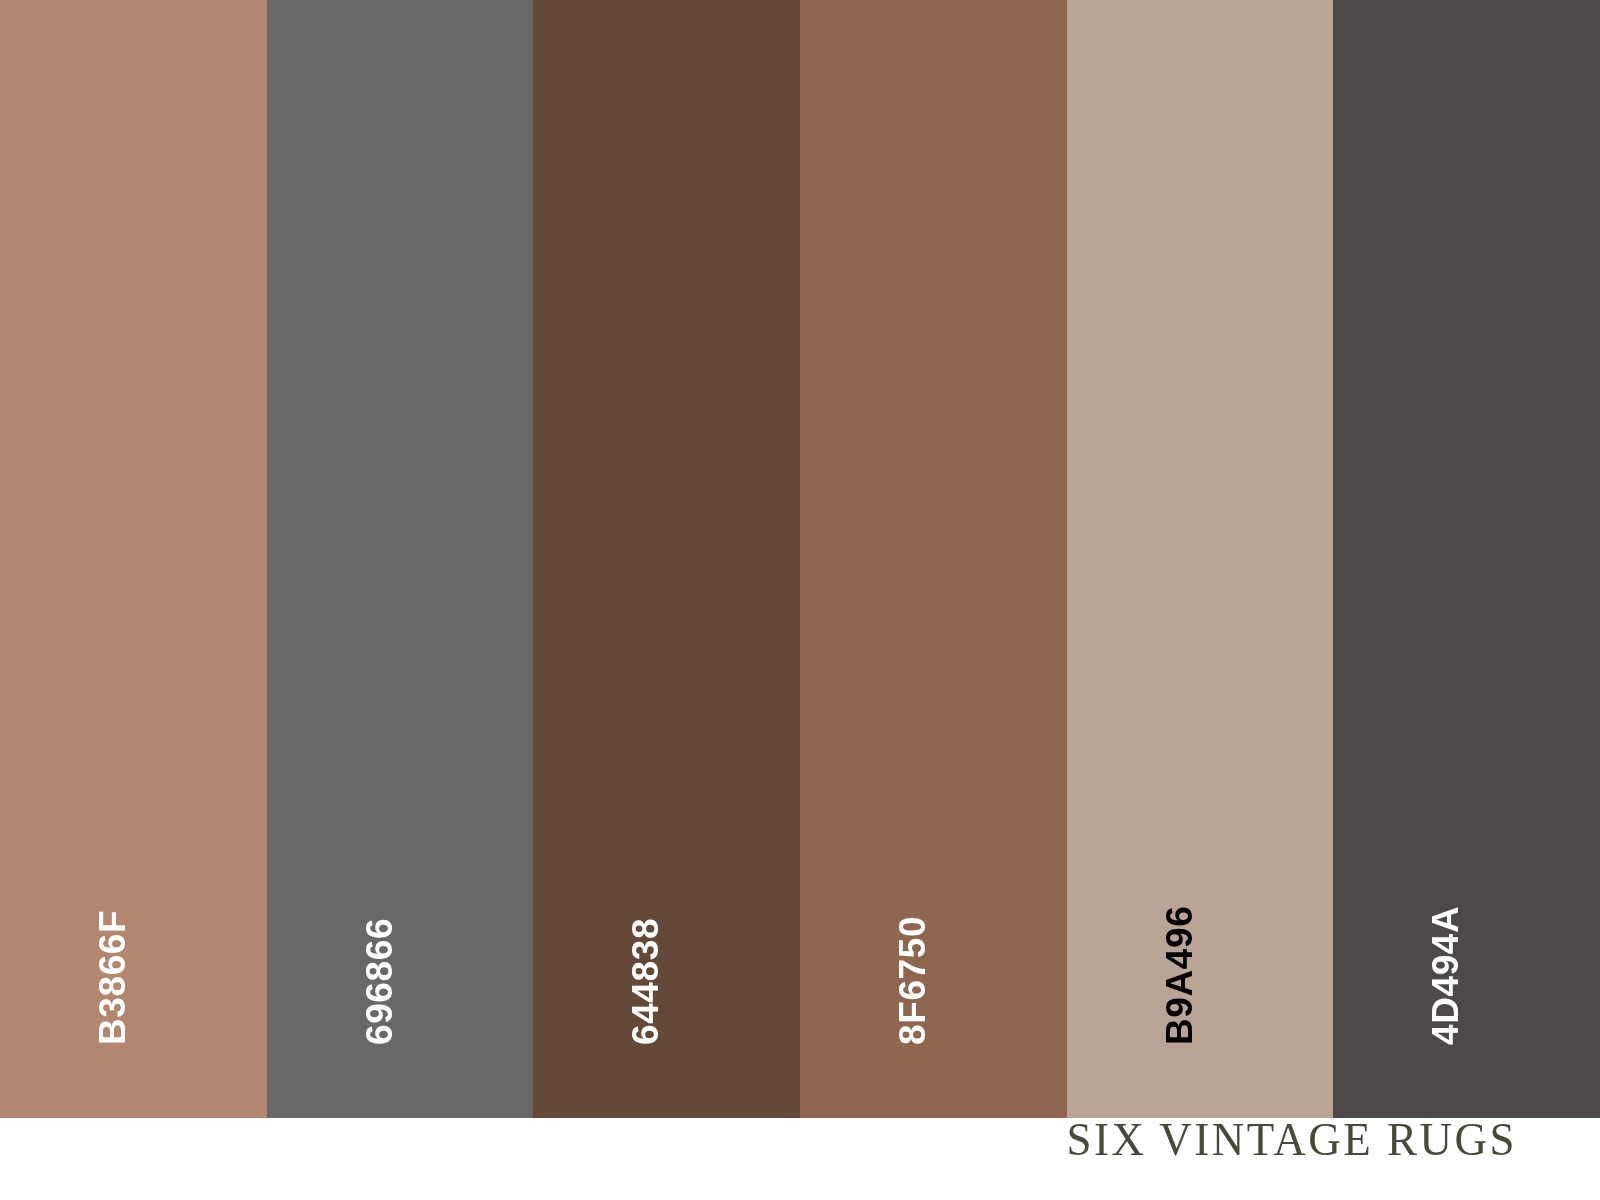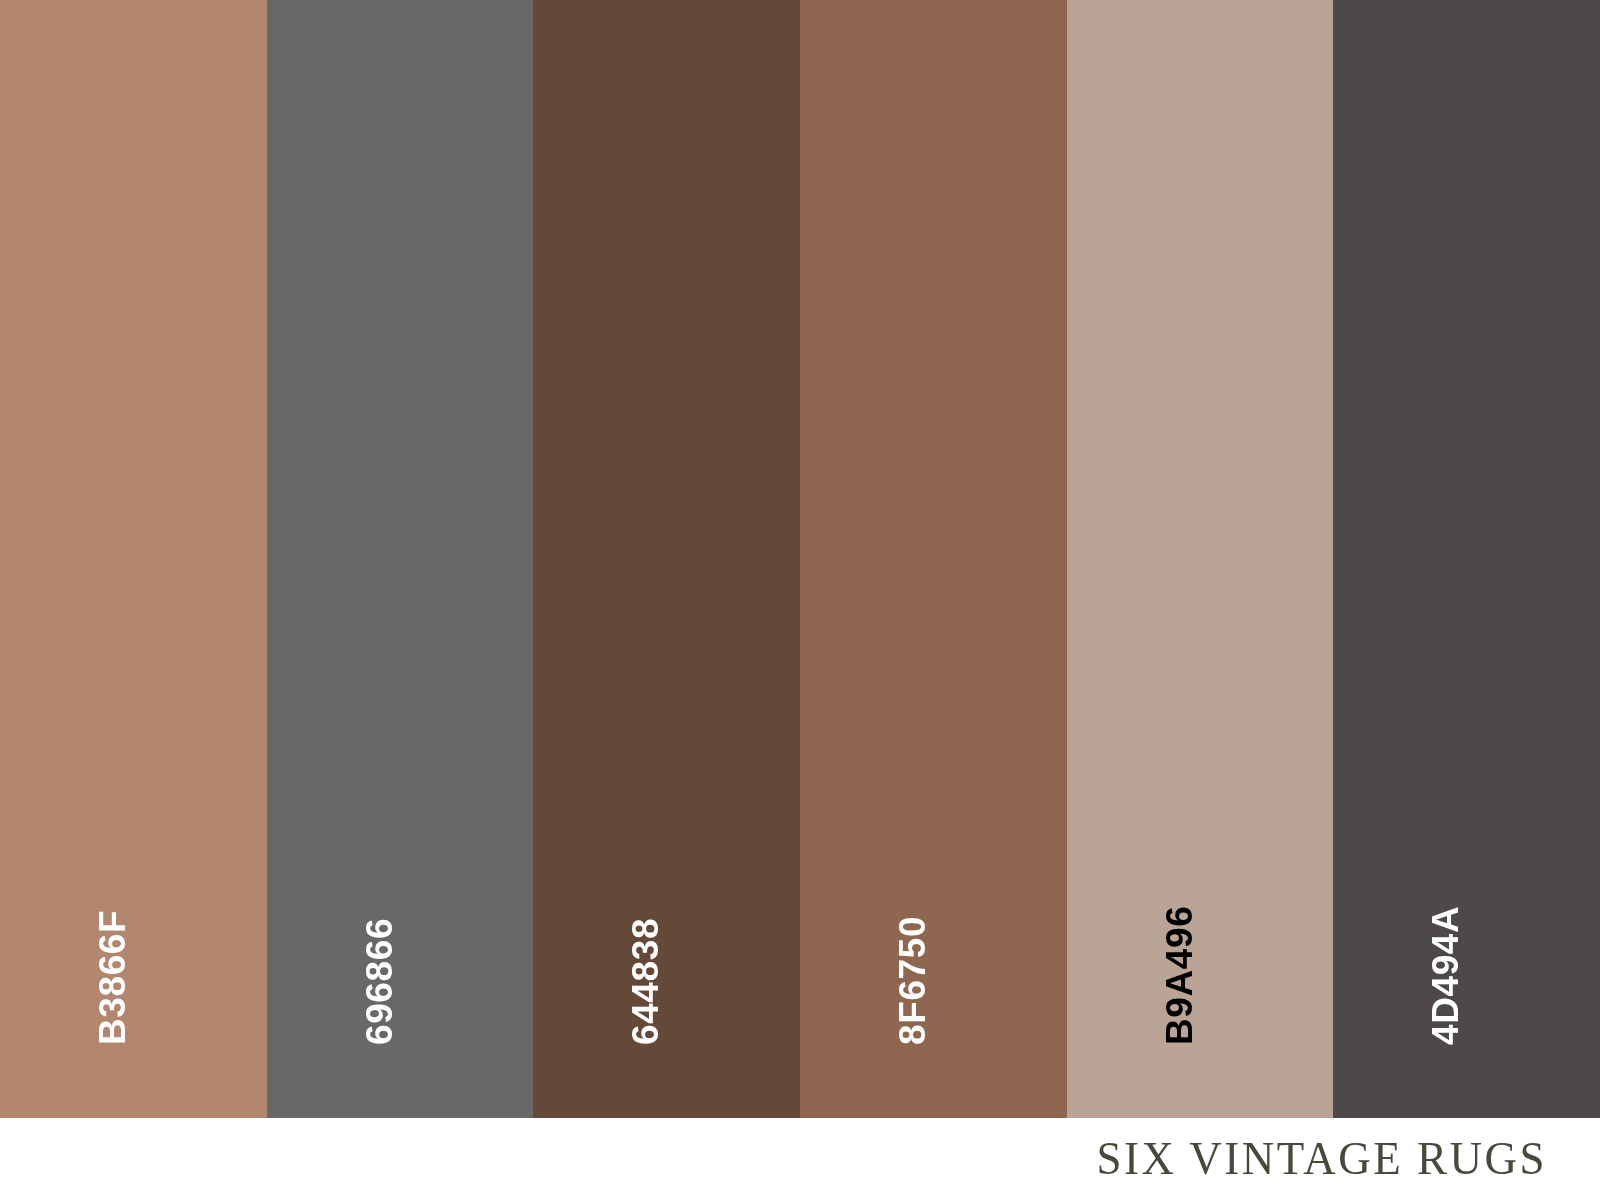--- a/index.html
+++ b/index.html
@@ -69,24 +69,24 @@
 
   
   .footer {
     position: absolute;
     left: 0;
     top: 1118px;
     width: 1600px;
     height: 82px;
     background: #ffffff;
     display: flex;
-    align-items: center;
+    align-items: flex-start;
     justify-content: flex-end;
     box-sizing: border-box;
-    padding-right: 53px;
+    padding-right: 83px;
   }
 
   .brand-wordmark {
     font-family: "Liberation Serif", "DejaVu Serif", serif;
     font-size: 45px;
     font-weight: normal;
     letter-spacing: 2.5px;
     color: #454a3a;
     line-height: 1;
     white-space: nowrap;

